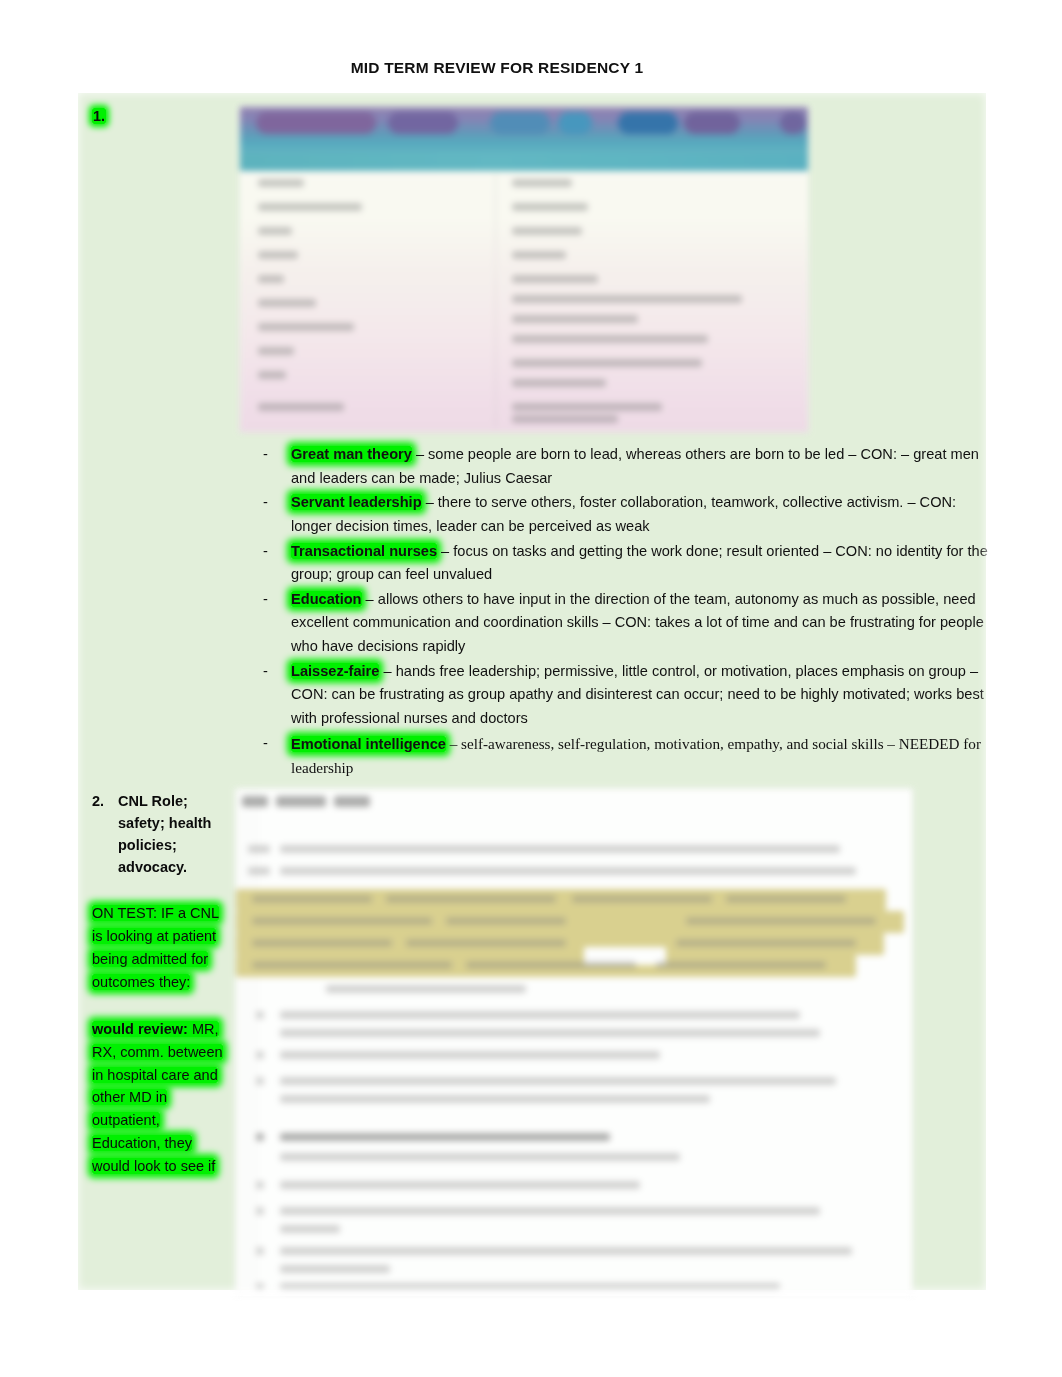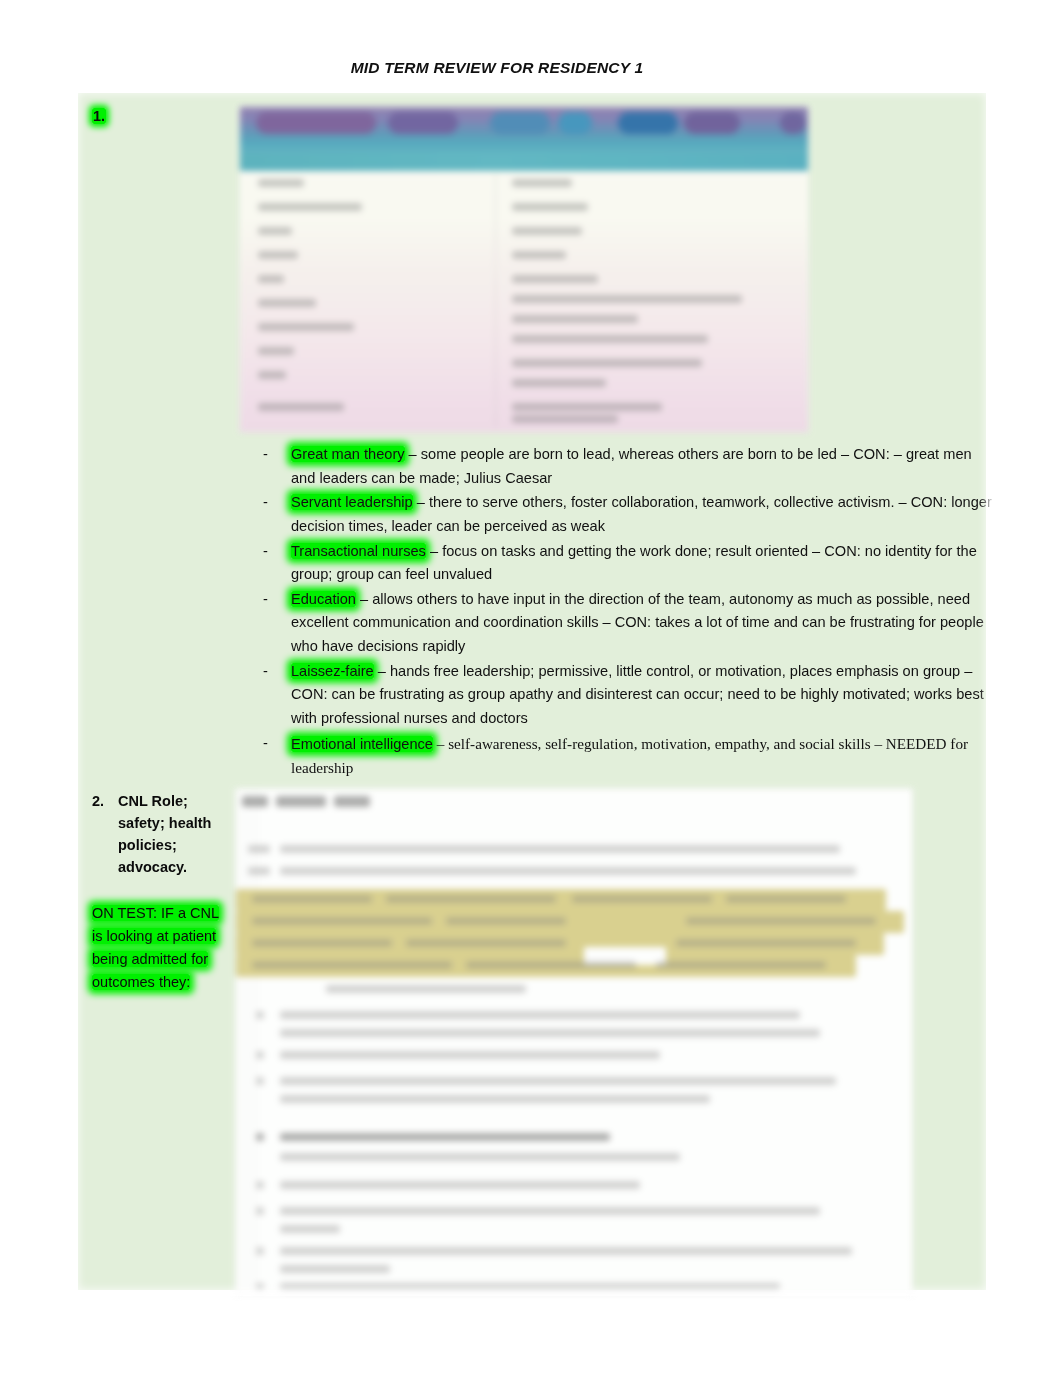--- a/index.html
+++ b/index.html
@@ -19,21 +19,20 @@
   .doc-title {
     position: absolute;
     top: 59px;
     left: 0;
     width: 994px;
     text-align: center;
     font-size: 15.5px;
     font-weight: bold;
     color: #111111;
     letter-spacing: 0.2px;
-    font-style: italic;
   }
 
   
   .content-block {
     position: absolute;
     left: 78px;
     top: 93px;
     width: 908px;
     height: 1197px;
     background: #e2efda;
@@ -210,21 +209,21 @@
   }
   .bullet .dash {
     flex: 0 0 auto;
     width: 34px;
     text-align: left;
     padding-left: 6px;
     box-sizing: border-box;
   }
   .bullet .body { flex: 1 1 auto; }
   .bullet .term {
-    font-weight: normal;
+    font-weight: bold;
   }
   .serif { font-family: "Liberation Serif", serif; font-size: 15.2px; }
 </style>
 </head>
 <body>
 
 <div class="doc-title">MID TERM REVIEW FOR RESIDENCY 1</div>
 
 <div class="content-block">
 
@@ -318,20 +317,21 @@
 
     <div class="left-col">
 
       <div class="hdg">
         <span class="num">2.</span>
         <span class="txt">CNL Role; safety; health policies; advocacy.</span>
       </div>
 
       <div class="note"><span class="hl-green">ON TEST: IF a CNL is looking at patient being admitted for outcomes they:</span></div>
 
+      <div class="note"><span class="hl-green"><span class="b">would review:</span><span> MR, RX, comm. between in hospital care and other MD in outpatient, Education, they would look to see if</span></span></div>
     </div>
 
     <div class="right-col" style="height:512px;">
 
       <div class="embed embed-doc">
         <div class="doc-gutter"></div>
 
         <div class="dl dark" style="left:6px;  top:7px;  width:26px; height:11px;"></div>
         <div class="dl dark" style="left:40px; top:7px;  width:50px; height:11px;"></div>
         <div class="dl dark" style="left:98px; top:7px;  width:36px; height:11px;"></div>

